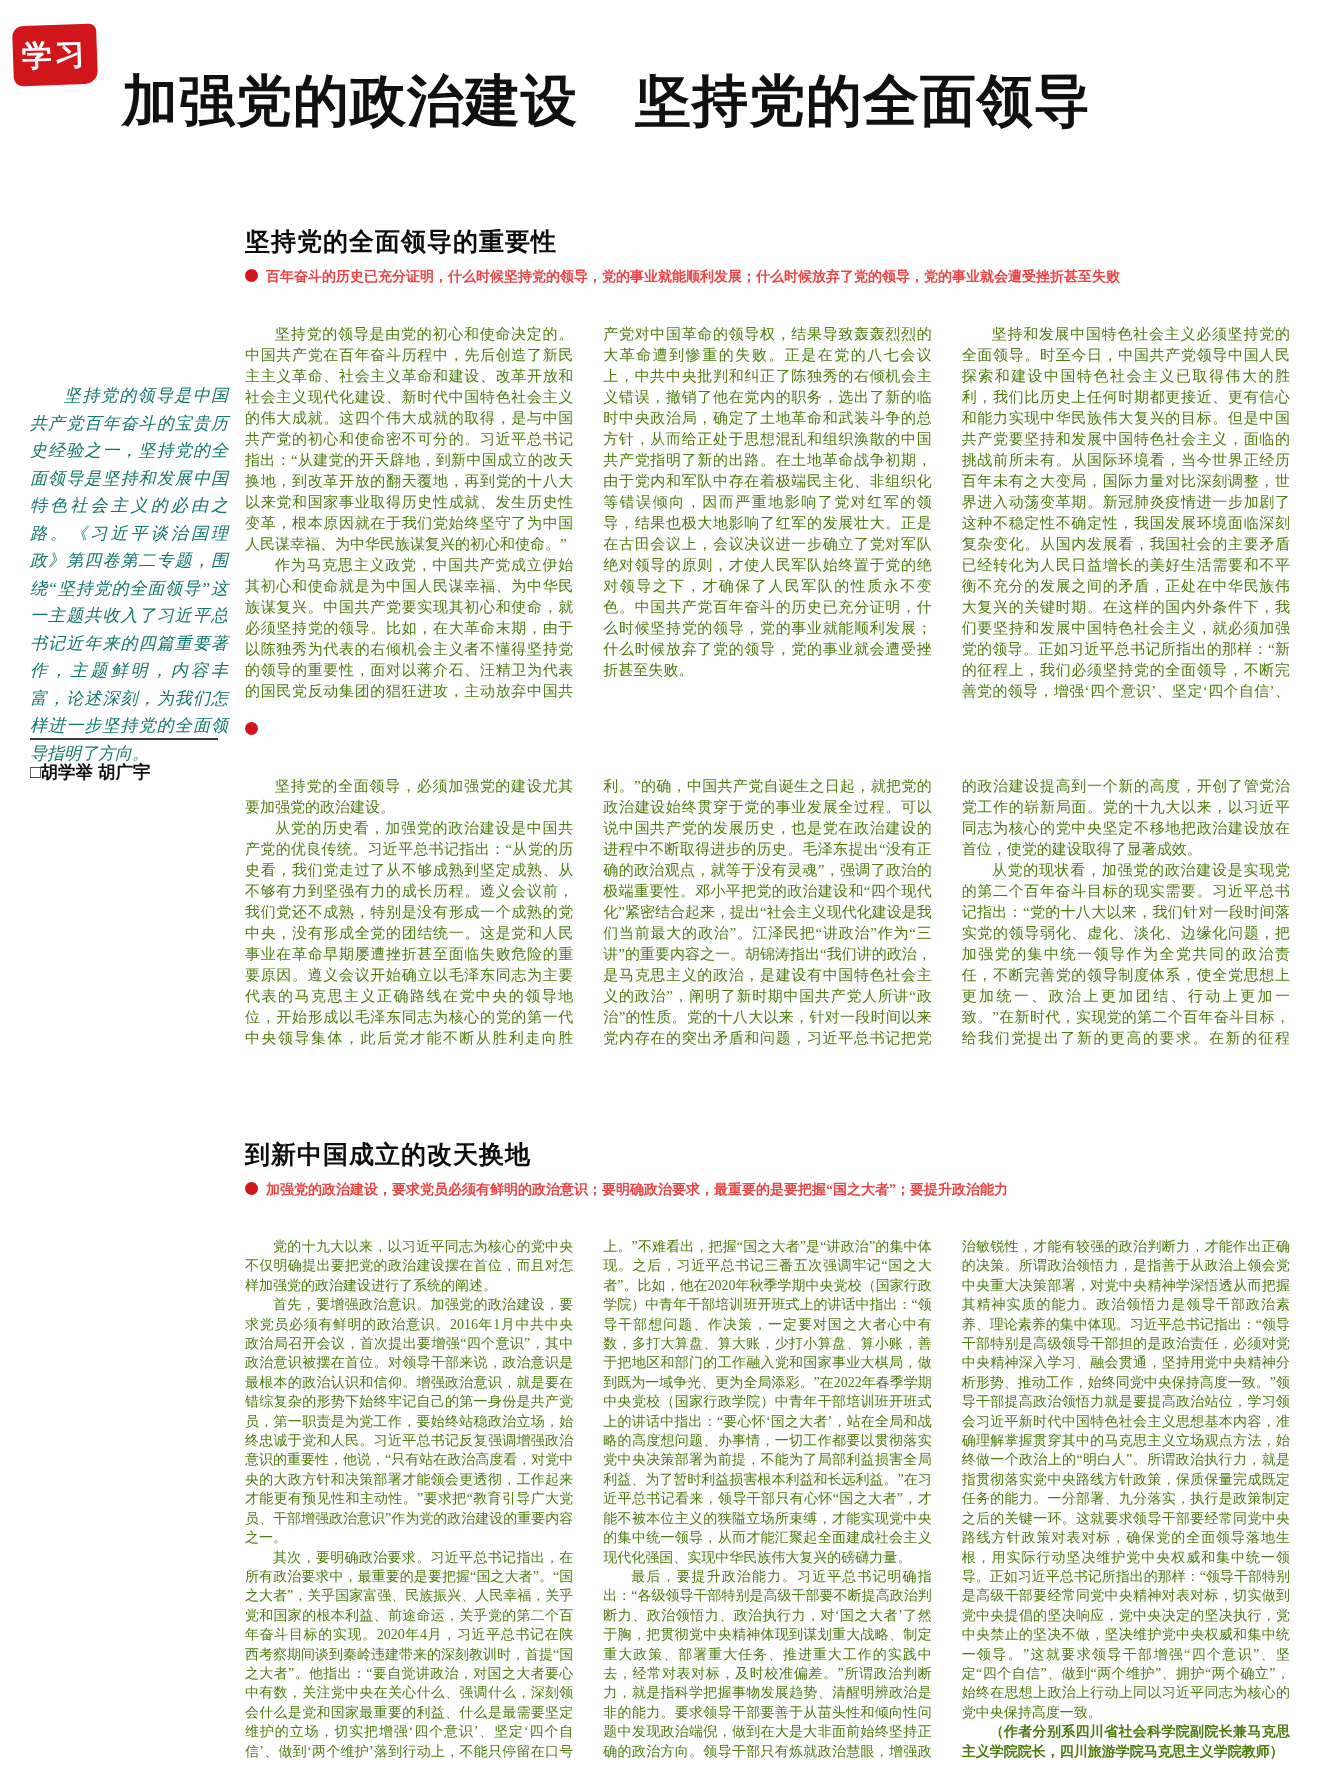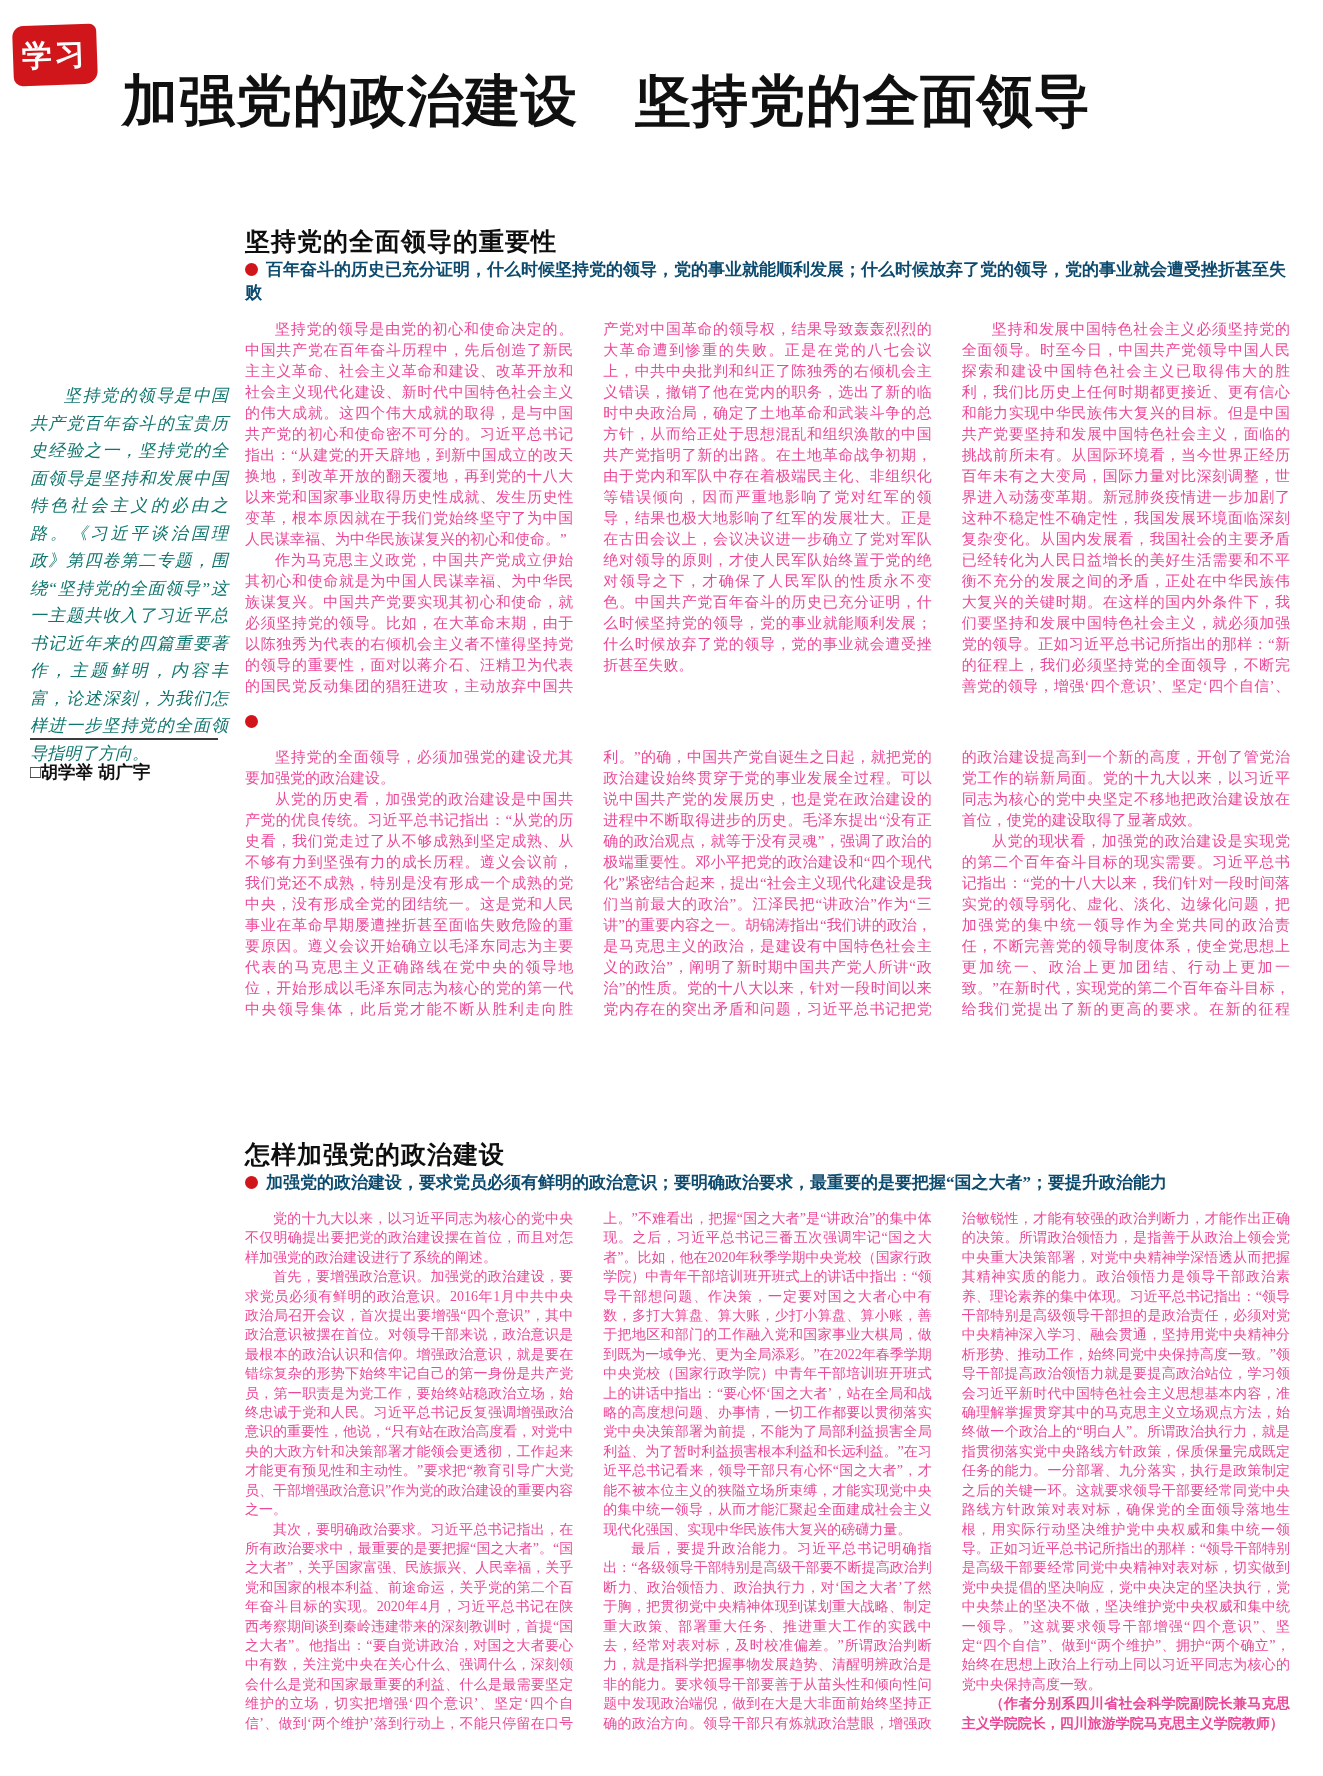--- a/index.html
+++ b/index.html
@@ -42,31 +42,31 @@
   
   .sec { position:absolute; left:245px; width:1045px; }
   .sec1 { top:205px; }
   .sec2 { top:712px; }
   .sec3 { top:1118px; }
   .sec h2 {
     font-family:"Liberation Sans", sans-serif; font-weight:bold;
     font-size:25px; letter-spacing:1px; color:#0e0e0e;margin-top:20px;
   }
   .summary {
-    margin-top:0; font-family:"Liberation Serif", serif;
-    font-size:17px; font-weight:600; color:#0c4a6e; word-break:break-all;
+    margin-top:10px; font-family:"Liberation Serif", serif;
+    font-size:14px; font-weight:600; color:#ef4444; word-break:break-all;
   }
   .dot {
     display:inline-block; width:13px; height:13px; border-radius:50%;
     background:#d0161b; margin-right:8px; vertical-align:-1px;
   }
   .cols {
-    margin-top:15px; column-count:3; column-gap:30px;
+    margin-top:38px; column-count:3; column-gap:30px;
     text-align:justify; word-break:break-all; overflow:hidden;
-    font-family:"Liberation Serif", serif; color:#ec4899;
+    font-family:"Liberation Serif", serif; color:#4d7c0f;
   }
   .cols p { text-indent:2em; }
   .cols1 { height:388px; font-size:15px; line-height:21px; }
   .cols2 { height:290px; font-size:15px; line-height:21px; }
   .cols3 { height:556px; font-size:14px; line-height:19.4px; }
   .credit { font-weight:bold; }
 </style>
 </head>
 <body>
 
@@ -103,21 +103,21 @@
       <span class="dot"></span>
     </p>
     <div class="cols cols2">
       <p>坚持党的全面领导，必须加强党的建设尤其要加强党的政治建设。</p>
       <p>从党的历史看，加强党的政治建设是中国共产党的优良传统。习近平总书记指出：“从党的历史看，我们党走过了从不够成熟到坚定成熟、从不够有力到坚强有力的成长历程。遵义会议前，我们党还不成熟，特别是没有形成一个成熟的党中央，没有形成全党的团结统一。这是党和人民事业在革命早期屡遭挫折甚至面临失败危险的重要原因。遵义会议开始确立以毛泽东同志为主要代表的马克思主义正确路线在党中央的领导地位，开始形成以毛泽东同志为核心的党的第一代中央领导集体，此后党才能不断从胜利走向胜利。”的确，中国共产党自诞生之日起，就把党的政治建设始终贯穿于党的事业发展全过程。可以说中国共产党的发展历史，也是党在政治建设的进程中不断取得进步的历史。毛泽东提出“没有正确的政治观点，就等于没有灵魂”，强调了政治的极端重要性。邓小平把党的政治建设和“四个现代化”紧密结合起来，提出“社会主义现代化建设是我们当前最大的政治”。江泽民把“讲政治”作为“三讲”的重要内容之一。胡锦涛指出“我们讲的政治，是马克思主义的政治，是建设有中国特色社会主义的政治”，阐明了新时期中国共产党人所讲“政治”的性质。党的十八大以来，针对一段时间以来党内存在的突出矛盾和问题，习近平总书记把党的政治建设提高到一个新的高度，开创了管党治党工作的崭新局面。党的十九大以来，以习近平同志为核心的党中央坚定不移地把政治建设放在首位，使党的建设取得了显著成效。</p>
       <p>从党的现状看，加强党的政治建设是实现党的第二个百年奋斗目标的现实需要。习近平总书记指出：“党的十八大以来，我们针对一段时间落实党的领导弱化、虚化、淡化、边缘化问题，把加强党的集中统一领导作为全党共同的政治责任，不断完善党的领导制度体系，使全党思想上更加统一、政治上更加团结、行动上更加一致。”在新时代，实现党的第二个百年奋斗目标，给我们党提出了新的更高的要求。在新的征程上，我们要更加自觉地以党的政治建设为统领，继续推进新时代党的建设新的伟大工程。只有这样，才能确保中国共产党始终走在时代前列，带领全国各族人民坚定朝着全面建成社会主义现代化强国这个宏伟目标不断前进。</p>
     </div>
   </section>
 
   <section class="sec sec3">
-    <h2>怎样加强党的政治建设</h2>
+    <h2>到新中国成立的改天换地</h2>
     <p class="summary">
       <span class="dot"></span><span>加强党的政治建设，要求党员必须有鲜明的政治意识；要明确政治要求，最重要的是要把握“国之大者”；要提升政治能力</span>
     </p>
     <div class="cols cols3">
       <p>党的十九大以来，以习近平同志为核心的党中央不仅明确提出要把党的政治建设摆在首位，而且对怎样加强党的政治建设进行了系统的阐述。</p>
       <p>首先，要增强政治意识。加强党的政治建设，要求党员必须有鲜明的政治意识。2016年1月中共中央政治局召开会议，首次提出要增强“四个意识”，其中政治意识被摆在首位。对领导干部来说，政治意识是最根本的政治认识和信仰。增强政治意识，就是要在错综复杂的形势下始终牢记自己的第一身份是共产党员，第一职责是为党工作，要始终站稳政治立场，始终忠诚于党和人民。习近平总书记反复强调增强政治意识的重要性，他说，“只有站在政治高度看，对党中央的大政方针和决策部署才能领会更透彻，工作起来才能更有预见性和主动性。”要求把“教育引导广大党员、干部增强政治意识”作为党的政治建设的重要内容之一。</p>
       <p>其次，要明确政治要求。习近平总书记指出，在所有政治要求中，最重要的是要把握“国之大者”。“国之大者”，关乎国家富强、民族振兴、人民幸福，关乎党和国家的根本利益、前途命运，关乎党的第二个百年奋斗目标的实现。2020年4月，习近平总书记在陕西考察期间谈到秦岭违建带来的深刻教训时，首提“国之大者”。他指出：“要自觉讲政治，对国之大者要心中有数，关注党中央在关心什么、强调什么，深刻领会什么是党和国家最重要的利益、什么是最需要坚定维护的立场，切实把增强‘四个意识’、坚定‘四个自信’、做到‘两个维护’落到行动上，不能只停留在口号上。”不难看出，把握“国之大者”是“讲政治”的集中体现。之后，习近平总书记三番五次强调牢记“国之大者”。比如，他在2020年秋季学期中央党校（国家行政学院）中青年干部培训班开班式上的讲话中指出：“领导干部想问题、作决策，一定要对国之大者心中有数，多打大算盘、算大账，少打小算盘、算小账，善于把地区和部门的工作融入党和国家事业大棋局，做到既为一域争光、更为全局添彩。”在2022年春季学期中央党校（国家行政学院）中青年干部培训班开班式上的讲话中指出：“要心怀‘国之大者’，站在全局和战略的高度想问题、办事情，一切工作都要以贯彻落实党中央决策部署为前提，不能为了局部利益损害全局利益、为了暂时利益损害根本利益和长远利益。”在习近平总书记看来，领导干部只有心怀“国之大者”，才能不被本位主义的狭隘立场所束缚，才能实现党中央的集中统一领导，从而才能汇聚起全面建成社会主义现代化强国、实现中华民族伟大复兴的磅礴力量。</p>
       <p>最后，要提升政治能力。习近平总书记明确指出：“各级领导干部特别是高级干部要不断提高政治判断力、政治领悟力、政治执行力，对‘国之大者’了然于胸，把贯彻党中央精神体现到谋划重大战略、制定重大政策、部署重大任务、推进重大工作的实践中去，经常对表对标，及时校准偏差。”所谓政治判断力，就是指科学把握事物发展趋势、清醒明辨政治是非的能力。要求领导干部要善于从苗头性和倾向性问题中发现政治端倪，做到在大是大非面前始终坚持正确的政治方向。领导干部只有炼就政治慧眼，增强政治敏锐性，才能有较强的政治判断力，才能作出正确的决策。所谓政治领悟力，是指善于从政治上领会党中央重大决策部署，对党中央精神学深悟透从而把握其精神实质的能力。政治领悟力是领导干部政治素养、理论素养的集中体现。习近平总书记指出：“领导干部特别是高级领导干部担的是政治责任，必须对党中央精神深入学习、融会贯通，坚持用党中央精神分析形势、推动工作，始终同党中央保持高度一致。”领导干部提高政治领悟力就是要提高政治站位，学习领会习近平新时代中国特色社会主义思想基本内容，准确理解掌握贯穿其中的马克思主义立场观点方法，始终做一个政治上的“明白人”。所谓政治执行力，就是指贯彻落实党中央路线方针政策，保质保量完成既定任务的能力。一分部署、九分落实，执行是政策制定之后的关键一环。这就要求领导干部要经常同党中央路线方针政策对表对标，确保党的全面领导落地生根，用实际行动坚决维护党中央权威和集中统一领导。正如习近平总书记所指出的那样：“领导干部特别是高级干部要经常同党中央精神对表对标，切实做到党中央提倡的坚决响应，党中央决定的坚决执行，党中央禁止的坚决不做，坚决维护党中央权威和集中统一领导。”这就要求领导干部增强“四个意识”、坚定“四个自信”、做到“两个维护”、拥护“两个确立”，始终在思想上政治上行动上同以习近平同志为核心的党中央保持高度一致。</p>
       <p class="credit">（作者分别系四川省社会科学院副院长兼马克思主义学院院长，四川旅游学院马克思主义学院教师）</p>
     </div>

